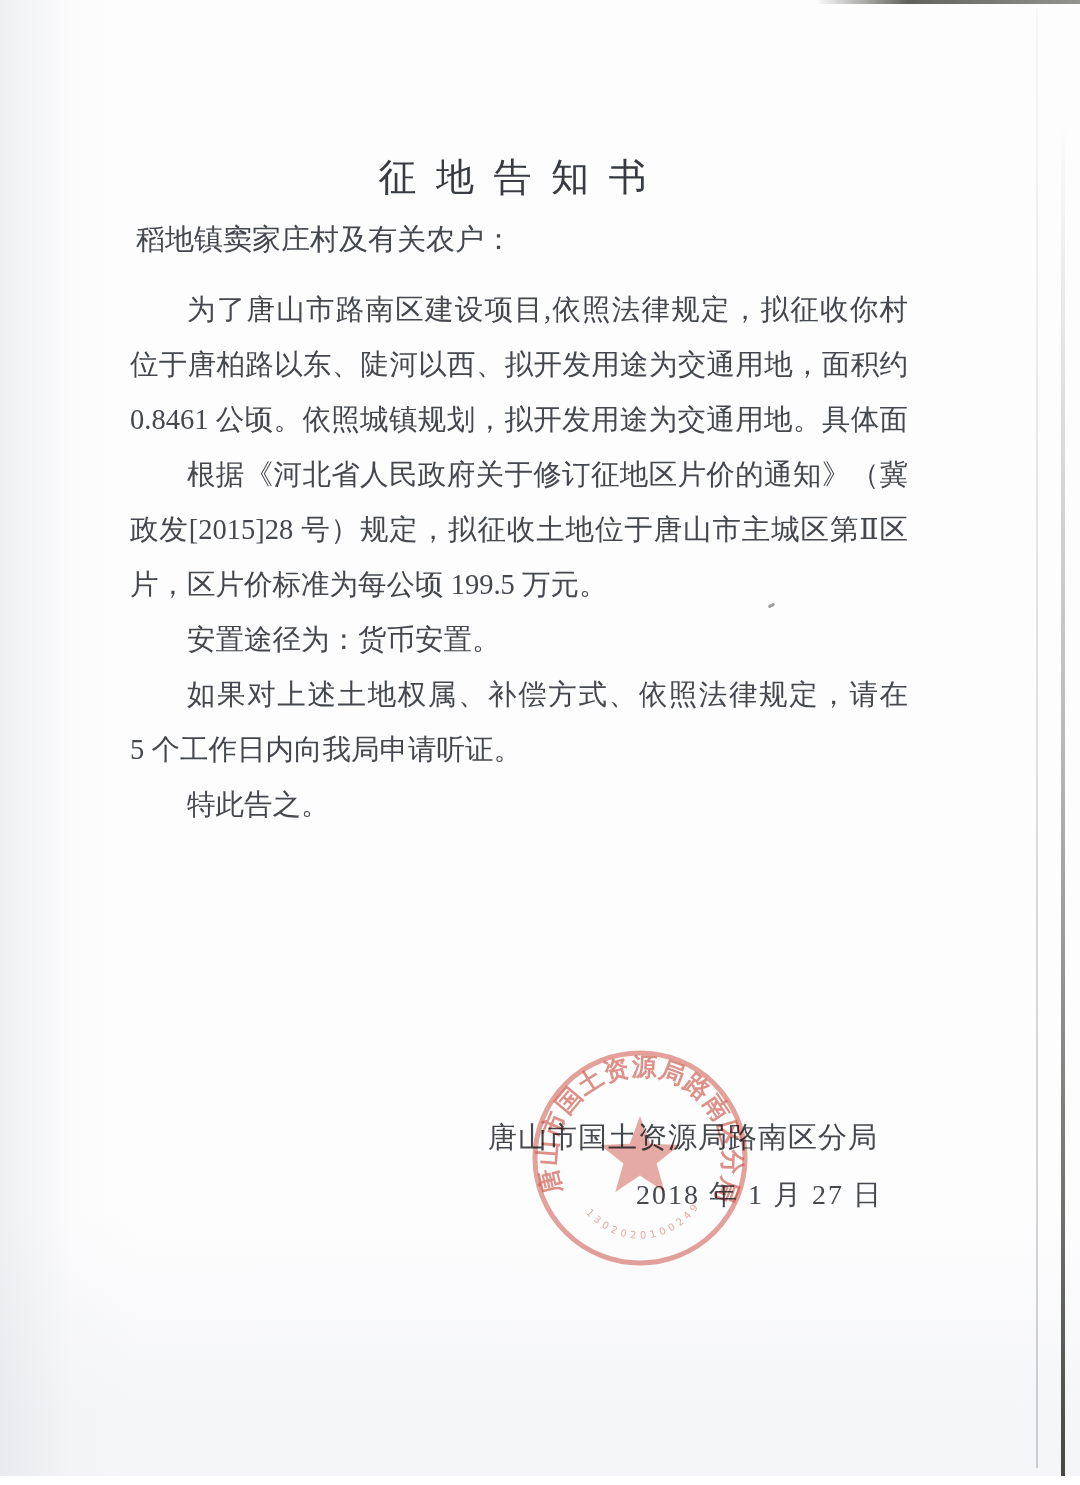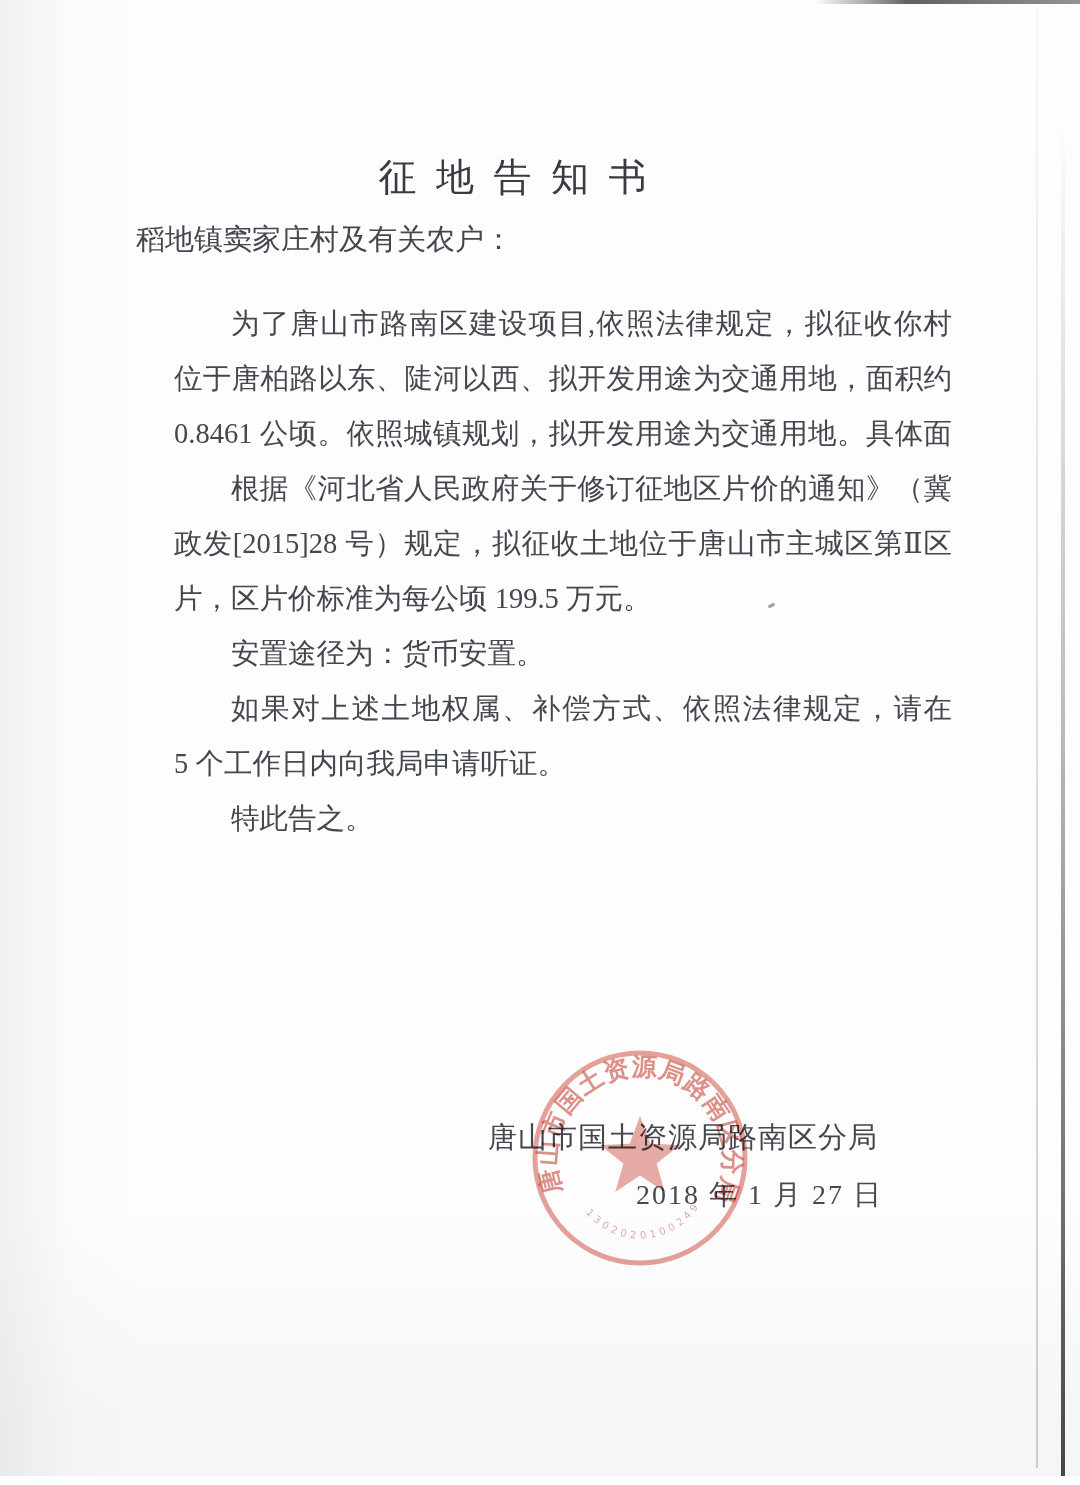--- a/index.html
+++ b/index.html
@@ -43,21 +43,21 @@
     position: absolute; left: 0; top: 112px; width: 1030px;
     text-align: center;
     font-size: 38px; font-weight: 400; letter-spacing: 5px;
     color: #383c42; z-index: 3; margin-top: 40px;
   }
   .salutation {
     position: absolute; left: 130px; top: 220px; width: 800px;
     font-size: 29px; color: #44484e; z-index: 3; margin-left: 6px;
   }
   .body-lines {
-    position: absolute; left: 130px; top: 300px; width: 778px; z-index: 3; margin-left: 44px;
+    position: absolute; left: 130px; top: 286px; width: 778px; z-index: 3;
   }
   .line {
     height: 55px; line-height: 48px;
     font-size: 28.5px; color: #44484e;
     text-align: justify; text-align-last: left;
     white-space: normal;
   }
   .line.justify { text-align-last: justify; }
   .line.indent { text-indent: 2em; }
   .signature {

